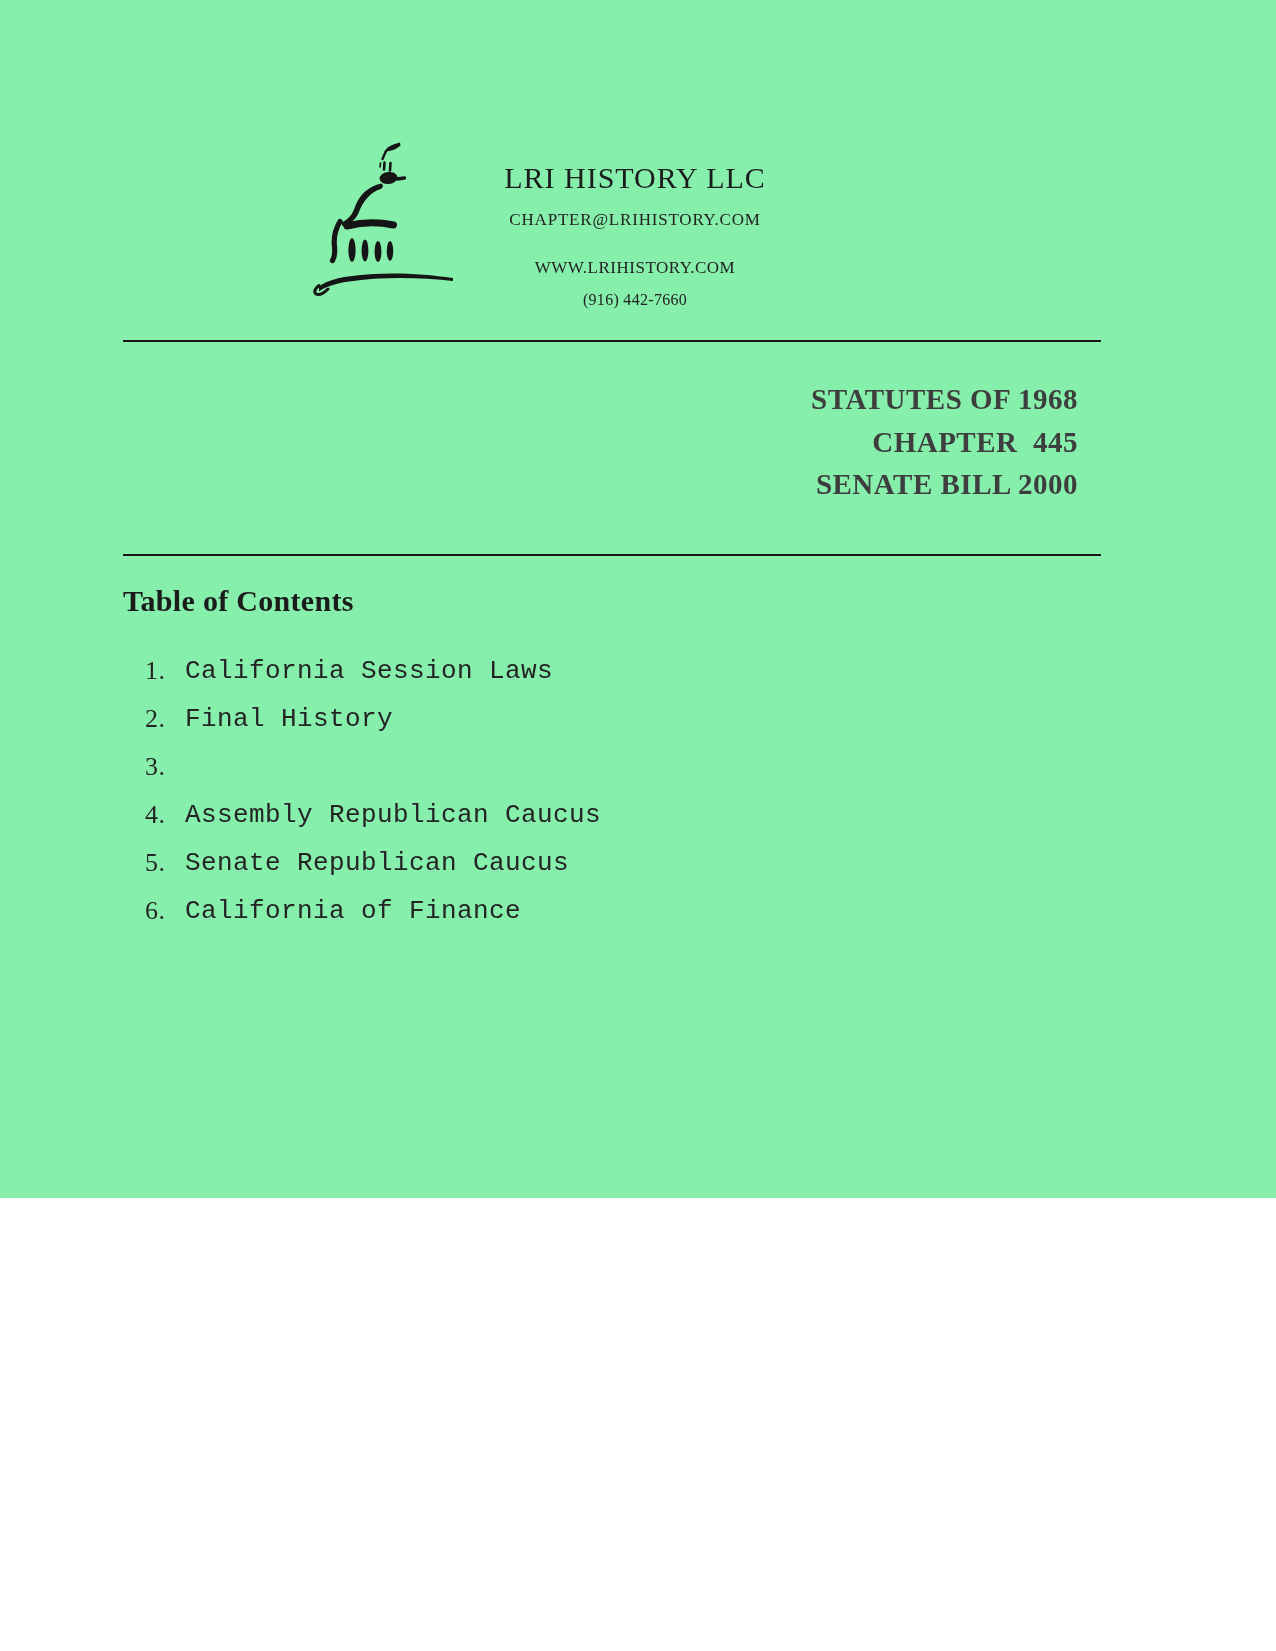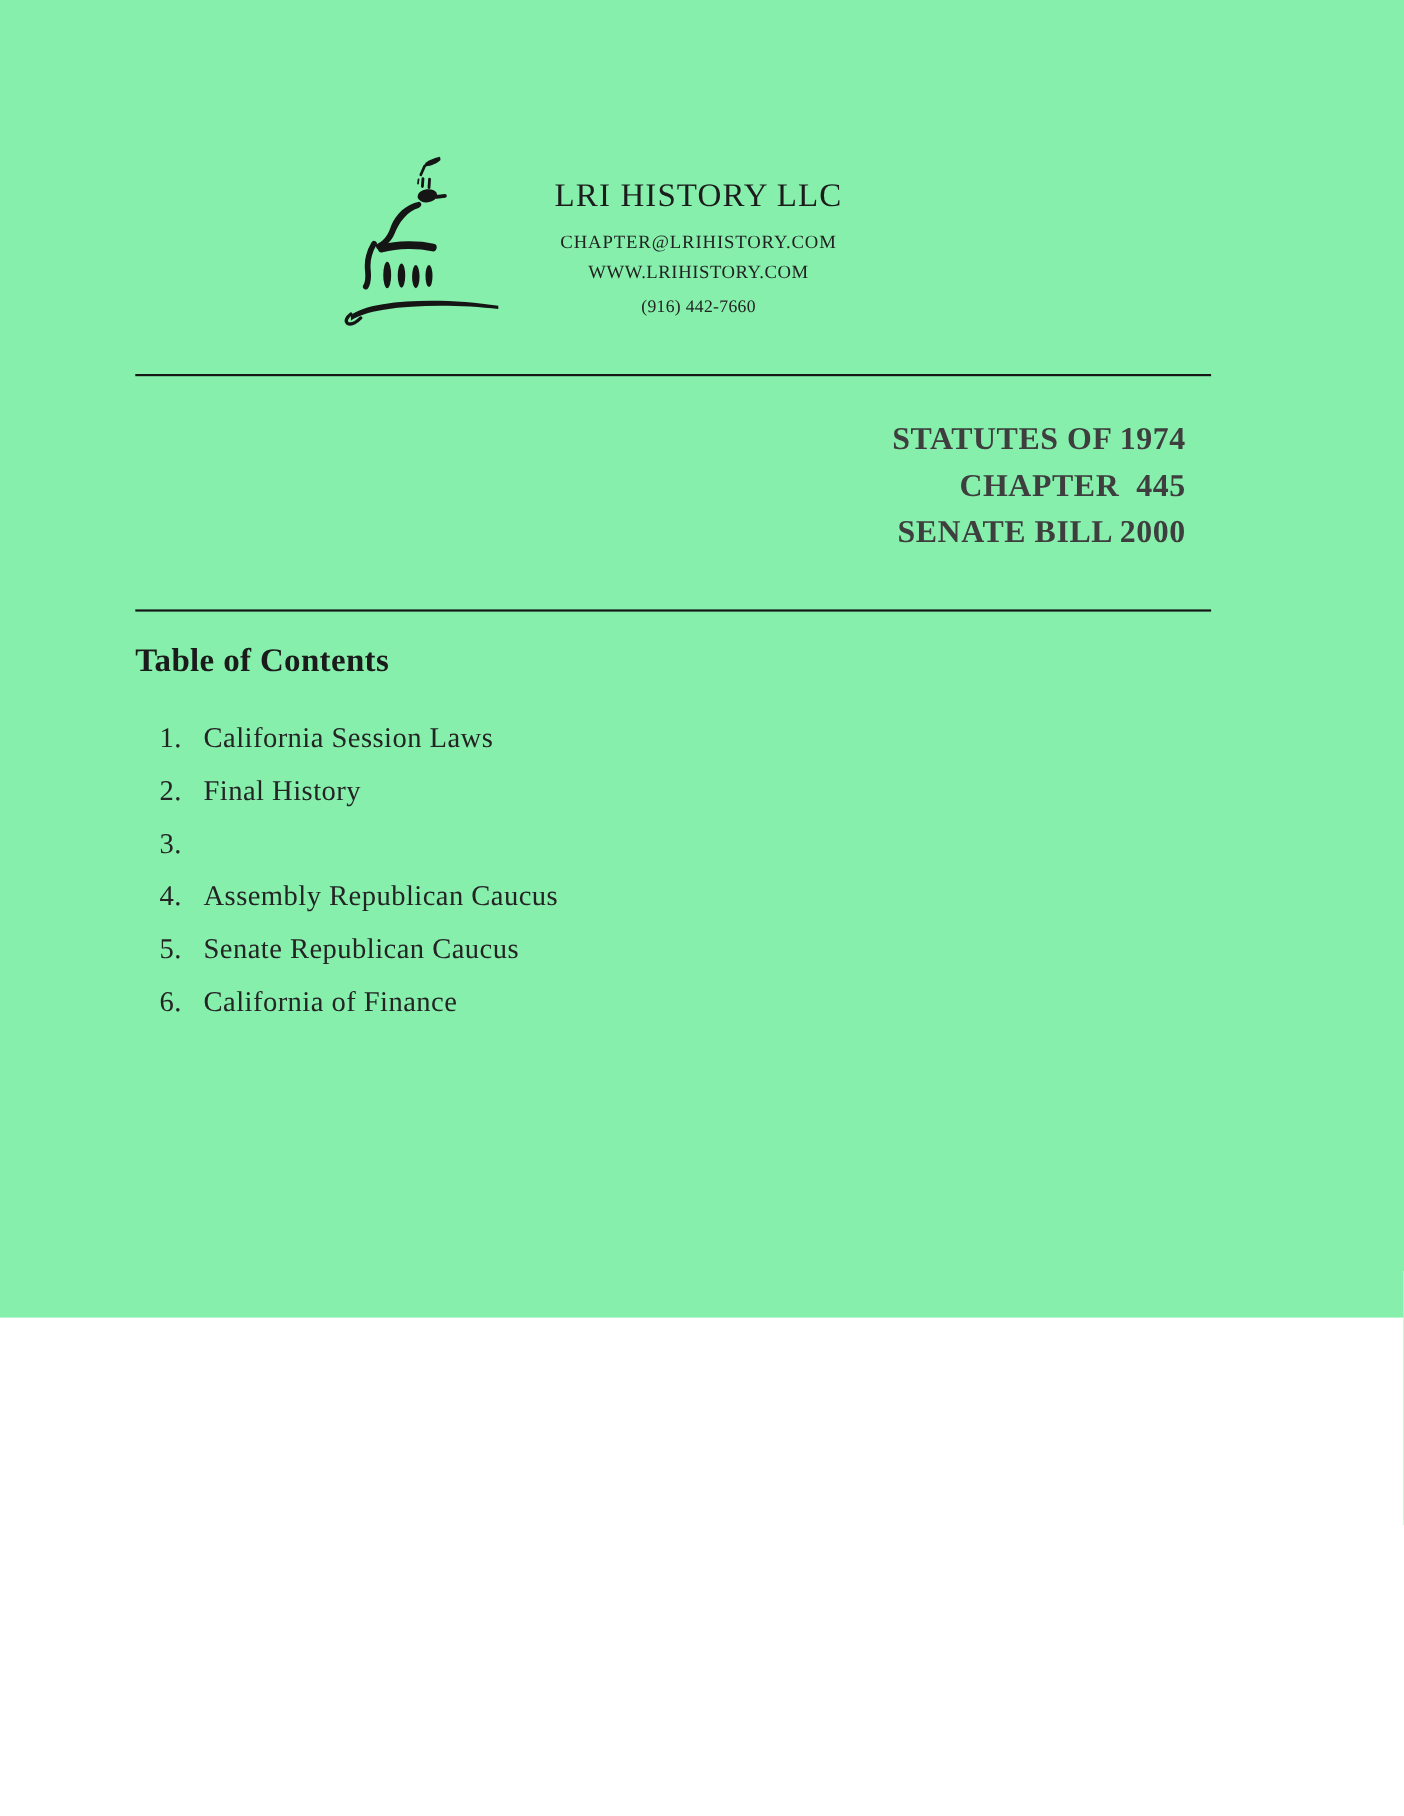--- a/index.html
+++ b/index.html
@@ -40,21 +40,21 @@
   }
   .org-email {
     margin-top: 14px;
     font-size: 17px;
     line-height: 20px;
     letter-spacing: 0.8px;
     color: #222222;
     white-space: pre;
   }
   .org-site {
-    margin-top: 8px;
+    margin-top: 28px;
     font-size: 17px;
     line-height: 20px;
     letter-spacing: 0.5px;
     color: #222222;
     white-space: pre;
   }
   .org-phone {
     margin-top: 12px;
     font-size: 16px;
     line-height: 20px;
@@ -111,21 +111,21 @@
     font-size: 26px;
     line-height: 30px;
     letter-spacing: 0.4px;
     color: #242424;
     margin-bottom: 18px;
   }
   .toc-num {
     flex: 0 0 40px;
     width: 40px;
   }
-  .toc-label { white-space: pre; }
+  .toc-label { white-space: pre; font-family: Liberation Mono, monospace; }
 </style>
 </head>
 <body>
 
 <div class="page">
 
   <svg class="logo" viewBox="0 0 160 175" xmlns="http://www.w3.org/2000/svg" fill="none" stroke="none" aria-hidden="true">
 
     <path fill="#151515" d="M100,13 C95,14 90,16 87,18.5 L84.5,22.5 L89,21.5 C93.5,21 98,18.5 100.5,16 Z"></path>
     <path stroke="#151515" stroke-width="2.4" stroke-linecap="round" d="M86,21.5 L82.5,29.5"></path>
@@ -157,21 +157,21 @@
     <div class="org-name">LRI HISTORY LLC</div>
     <div class="org-email">CHAPTER@LRIHISTORY.COM</div>
     <div class="org-site">WWW.LRIHISTORY.COM</div>
     <div class="org-phone">(916) 442-7660</div>
   </div>
 
   <div class="rule rule-top"></div>
   <div class="rule rule-bottom"></div>
 
   <div class="title-block">
-    <div class="title-line">STATUTES OF 1974</div>
+    <div class="title-line">STATUTES OF 1968</div>
     <div class="title-line">CHAPTER  445</div>
     <div class="title-line">SENATE BILL 2000</div>
   </div>
 
   <div class="toc-heading">Table of Contents</div>
   <div class="toc-list">
     <div class="toc-item">
       <span class="toc-num">1.</span>
       <span class="toc-label">California Session Laws</span>
     </div>

